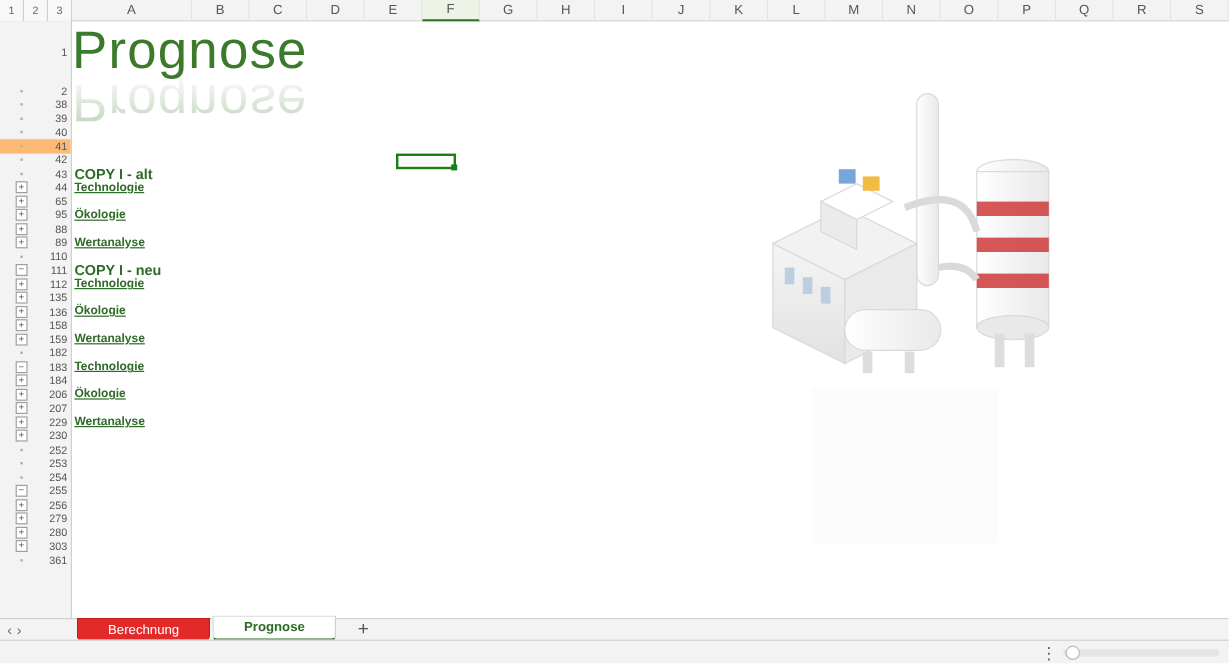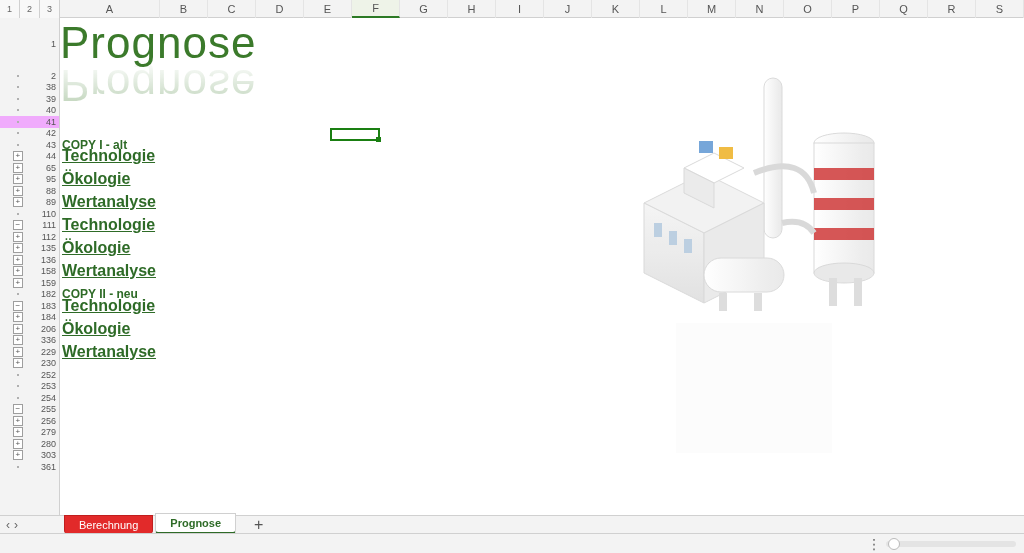--- a/index.html
+++ b/index.html
@@ -41,21 +41,21 @@
   .left-gutter {
     position: absolute; left: 0; top: 18px; bottom: 38px; width: 60px;
     background: #f3f3f3; border-right: 1px solid #d0d0d0;
     overflow: hidden;
   }
   .gutter-row {
     height: 11.5px; display: flex; align-items: center; justify-content: flex-end;
     font-size: 9px; color: #555; padding-right: 3px;
   }
   .gutter-row.tall { height: 52px; }
-  .gutter-row.active { background: #f0abfc; }
+  .gutter-row.active { background: #fdba74; }
   .row-num { width: 22px; text-align: right; font-size: 9px; color: #555; }
   .outline-col {
     display: flex; width: 38px; height: 100%; align-items: center;
     justify-content: center; gap: 1px;
   }
   .plus-box, .minus-box {
     width: 10px; height: 10px; border: 1px solid #9e9e9e; background: #fff;
     font-size: 8px; line-height: 8px; text-align: center; color: #555;
     cursor: pointer; display: flex; align-items: center; justify-content: center;
   }
@@ -83,21 +83,21 @@
   .cell-row {
     height: 11.5px; display: flex; align-items: center;
   }
   .cell-row .cell-a {
     padding-left: 2px;
   }
   .section-head {
     font-size: 12px; font-weight: 700; color: #2e6b27;
   }
   .sub-link {
-    font-size: 16px; color: #2e6b27; text-decoration: underline;
+    font-size: 10px; color: #2e6b27; text-decoration: underline;
     font-weight: 600;
   }
 
   
   .selected-cell {
     position: absolute;
     border: 2px solid #1a7f12;
     width: 50px; height: 13px;
     pointer-events: none;
   }
@@ -122,21 +122,21 @@
     position: absolute; left: 0; right: 0; bottom: 20px; height: 18px;
     background: #f3f3f3; border-top: 1px solid #d0d0d0;
     display: flex; align-items: center;
   }
   .tab-nav-icons {
     display: flex; gap: 4px; padding: 0 6px; color: #666;
   }
   .tab-nav-icons span { cursor: pointer; font-size: 12px; }
   .tabs { display: flex; height: 100%; align-items: flex-end; gap: 2px; margin-left: 40px; }
   .tab {
-    padding: 3px 14px; font-size: 11px; cursor: pointer;
+    padding: 3px 25px; font-size: 11px; cursor: pointer;
     border: 1px solid #d0d0d0; border-bottom: none;
     background: #efefef; color: #333;
     border-radius: 0 0 4px 4px;
     transform: translateY(1px);
     display: flex; align-items: center;
   }
   .tab.red {
     background: #e22a2a; color: #fff; border-color: #c01e1e;
   }
   .tab.active {
@@ -333,21 +333,21 @@
     <div class="gutter-row">
       <div class="outline-col">
         <div class="plus-box">+</div>
       </div>
       <div class="row-num">206</div>
     </div>
     <div class="gutter-row">
       <div class="outline-col">
         <div class="plus-box">+</div>
       </div>
-      <div class="row-num">336</div>
+      <div class="row-num">207</div>
     </div>
     <div class="gutter-row">
       <div class="outline-col">
         <div class="plus-box">+</div>
       </div>
       <div class="row-num">229</div>
     </div>
     <div class="gutter-row">
       <div class="outline-col">
         <div class="plus-box">+</div>
@@ -434,34 +434,34 @@
       <div class="cell-row"></div>
       <div class="cell-row">
         <div class="cell-a sub-link">Ökologie</div>
       </div>
       <div class="cell-row"></div>
       <div class="cell-row">
         <div class="cell-a sub-link">Wertanalyse</div>
       </div>
       <div class="cell-row"></div>
       <div class="cell-row">
+        <div class="cell-a section-head">COPY I - neu</div>
+      </div>
+      <div class="cell-row">
         <div class="cell-a sub-link">Technologie</div>
       </div>
       <div class="cell-row"></div>
       <div class="cell-row">
         <div class="cell-a sub-link">Ökologie</div>
       </div>
       <div class="cell-row"></div>
       <div class="cell-row">
         <div class="cell-a sub-link">Wertanalyse</div>
       </div>
       <div class="cell-row"></div>
-      <div class="cell-row">
-        <div class="cell-a section-head">COPY II - neu</div>
-      </div>
       <div class="cell-row">
         <div class="cell-a sub-link">Technologie</div>
       </div>
       <div class="cell-row"></div>
       <div class="cell-row">
         <div class="cell-a sub-link">Ökologie</div>
       </div>
       <div class="cell-row"></div>
       <div class="cell-row">
         <div class="cell-a sub-link">Wertanalyse</div>

